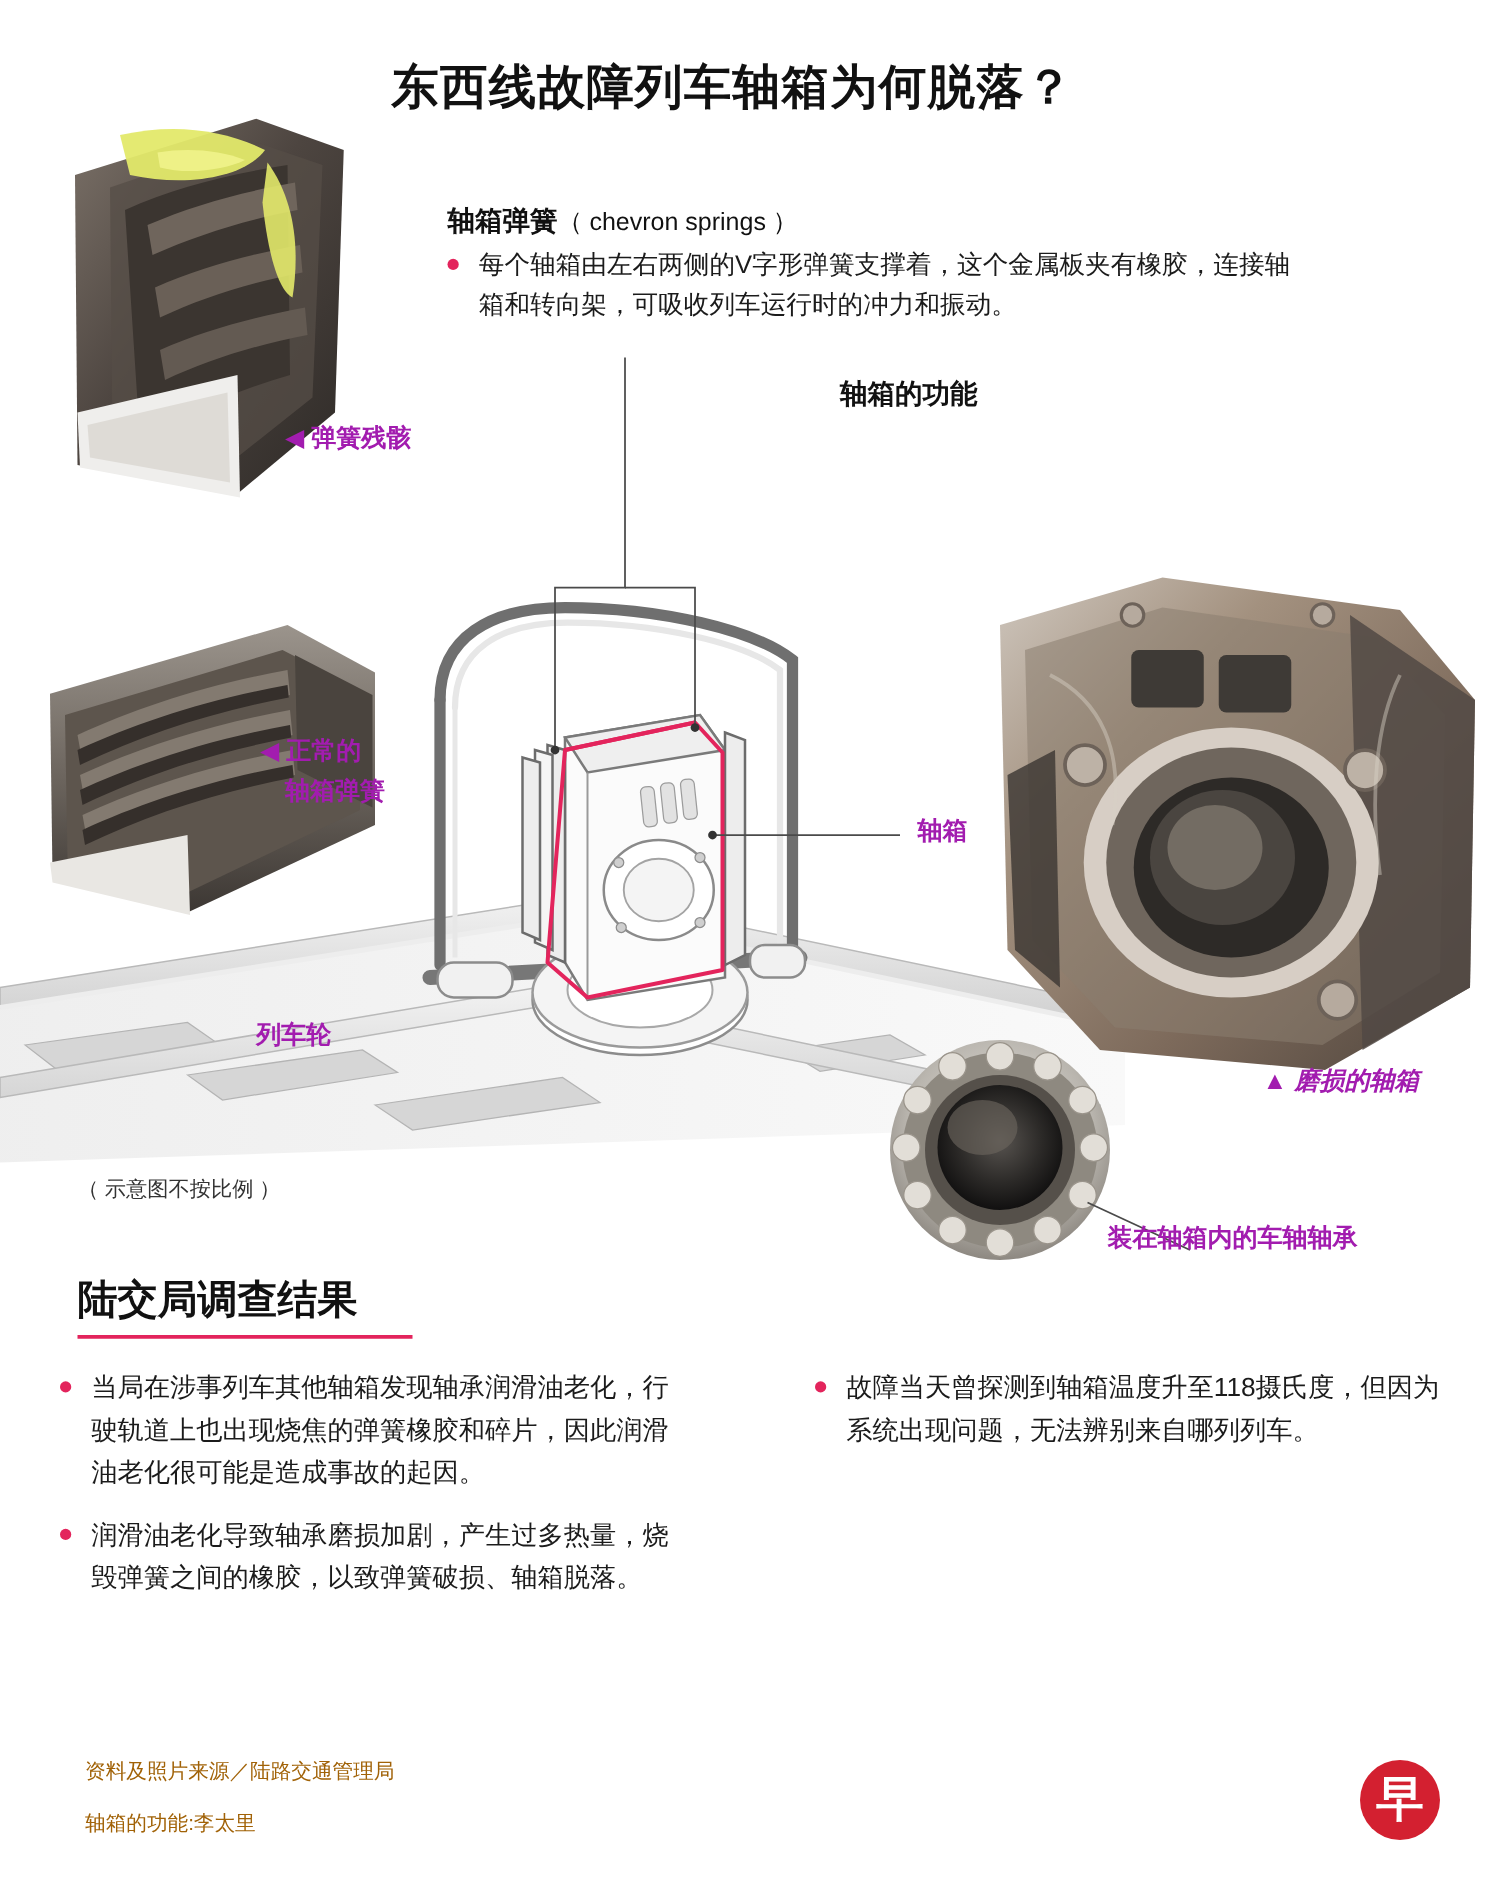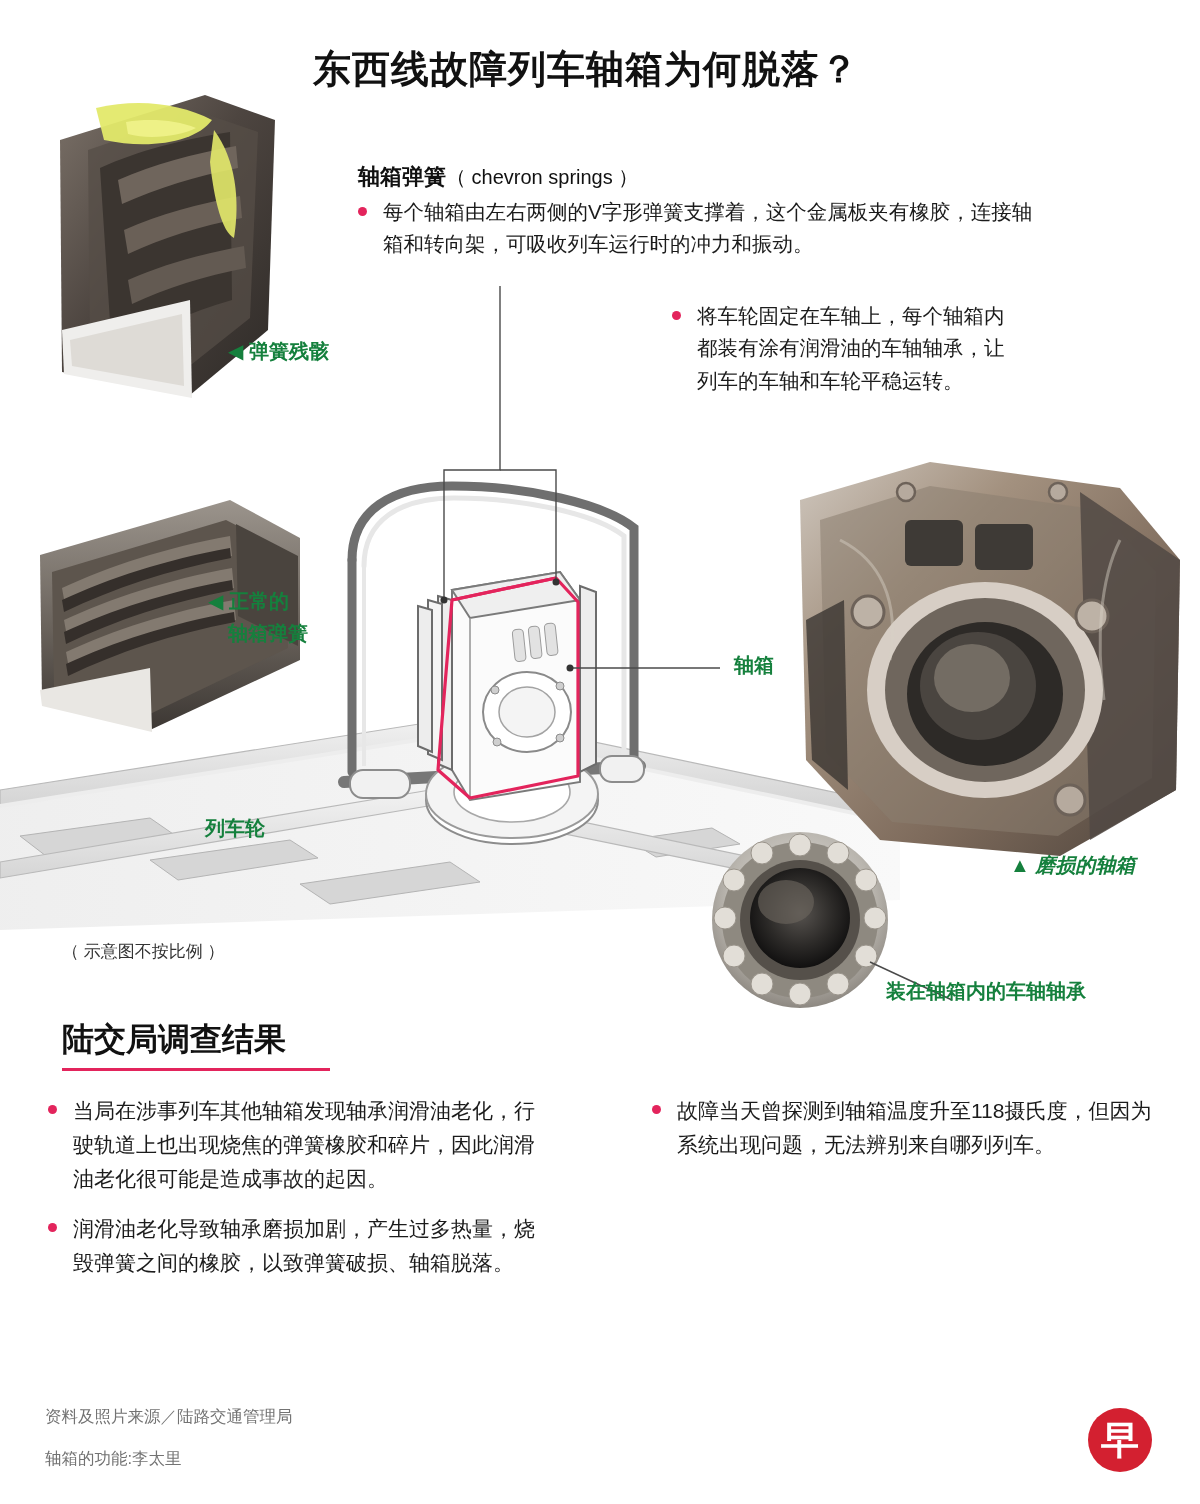--- a/index.html
+++ b/index.html
@@ -60,21 +60,21 @@
     font-size: 20.5px;
     line-height: 1.58;
     color: #1b1b1b;
   }
 
   
   .caption {
     position: absolute;
     font-size: 20px;
     font-weight: bold;
-    color: #15803d;
+    color: #a21caf;
     line-height: 1.35;
   }
   .note {
     position: absolute;
     font-size: 17px;
     color: #333;
   }
 
   
   .results-title {
@@ -96,23 +96,23 @@
   .results-col {
     position: absolute;
     width: 500px;
   }
   .results-col .bullet-row { margin-bottom: 16px; }
   .results-col .bullet-text { font-size: 21px; line-height: 1.62; }
 
   
   .footer {
     position: absolute;
-    left: 45px;
+    left: 68px;
     font-size: 16.5px;
-    color: #737373;
+    color: #a16207;
   }
   .logo {
     position: absolute;
     right: 48px;
     bottom: 32px;
     width: 64px;
     height: 64px;
     border-radius: 50%;
     background: #d32030;
     color: #fff;
@@ -336,24 +336,21 @@
     <h3>
       <span>轴箱弹簧</span><span class="latin">（ chevron springs ）</span>
     </h3>
     <div class="bullet-row">
       <span class="dot"></span>
       <span class="bullet-text" style="width:660px;">每个轴箱由左右两侧的V字形弹簧支撑着，这个金属板夹有橡胶，连接轴箱和转向架，可吸收列车运行时的冲力和振动。</span>
     </div>
   </div>
 
   <div class="block" style="left:672px; top:300px; width:420px;">
-    <div class="bullet-row">
-      <span class="dot"></span>
-      <span class="bullet-text" style="width:320px;">将车轮固定在车轴上，每个轴箱内都装有涂有润滑油的车轴轴承，让列车的车轴和车轮平稳运转。</span>
-    </div>
+    <h3>轴箱的功能</h3>
   </div>
 
   <div class="caption" style="left:228px; top:338px;">◀ 弹簧残骸</div>
 
   <div class="caption" style="left:208px; top:588px;">◀ 正常的</div>
   <div class="caption" style="left:228px; top:620px;">轴箱弹簧</div>
 
   <div class="caption" style="left:734px; top:652px;">轴箱</div>
 
   <div class="caption" style="left:205px; top:815px;">列车轮</div>

